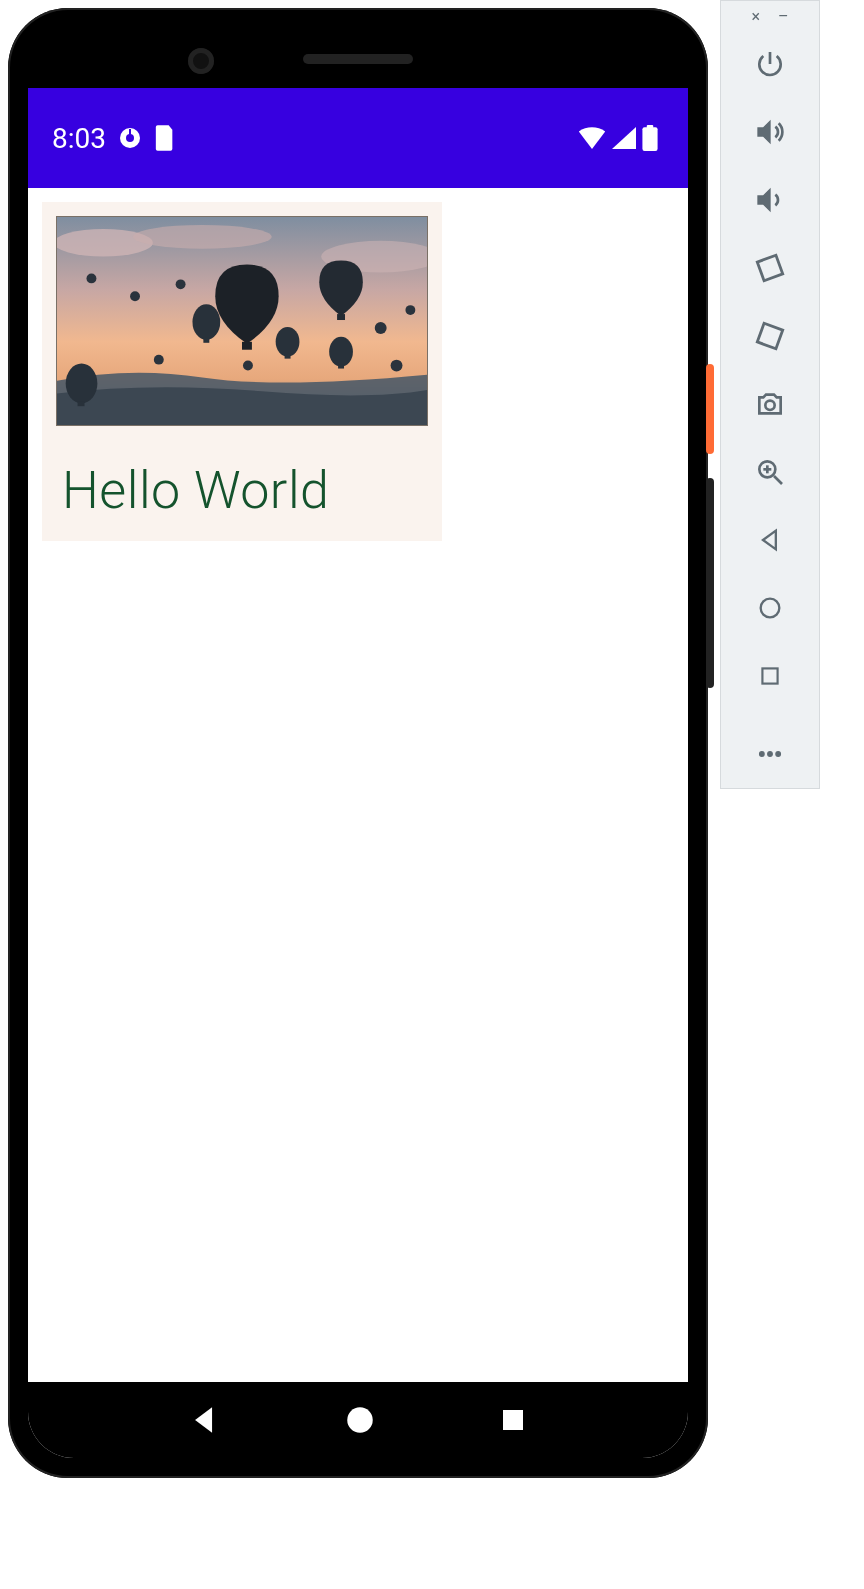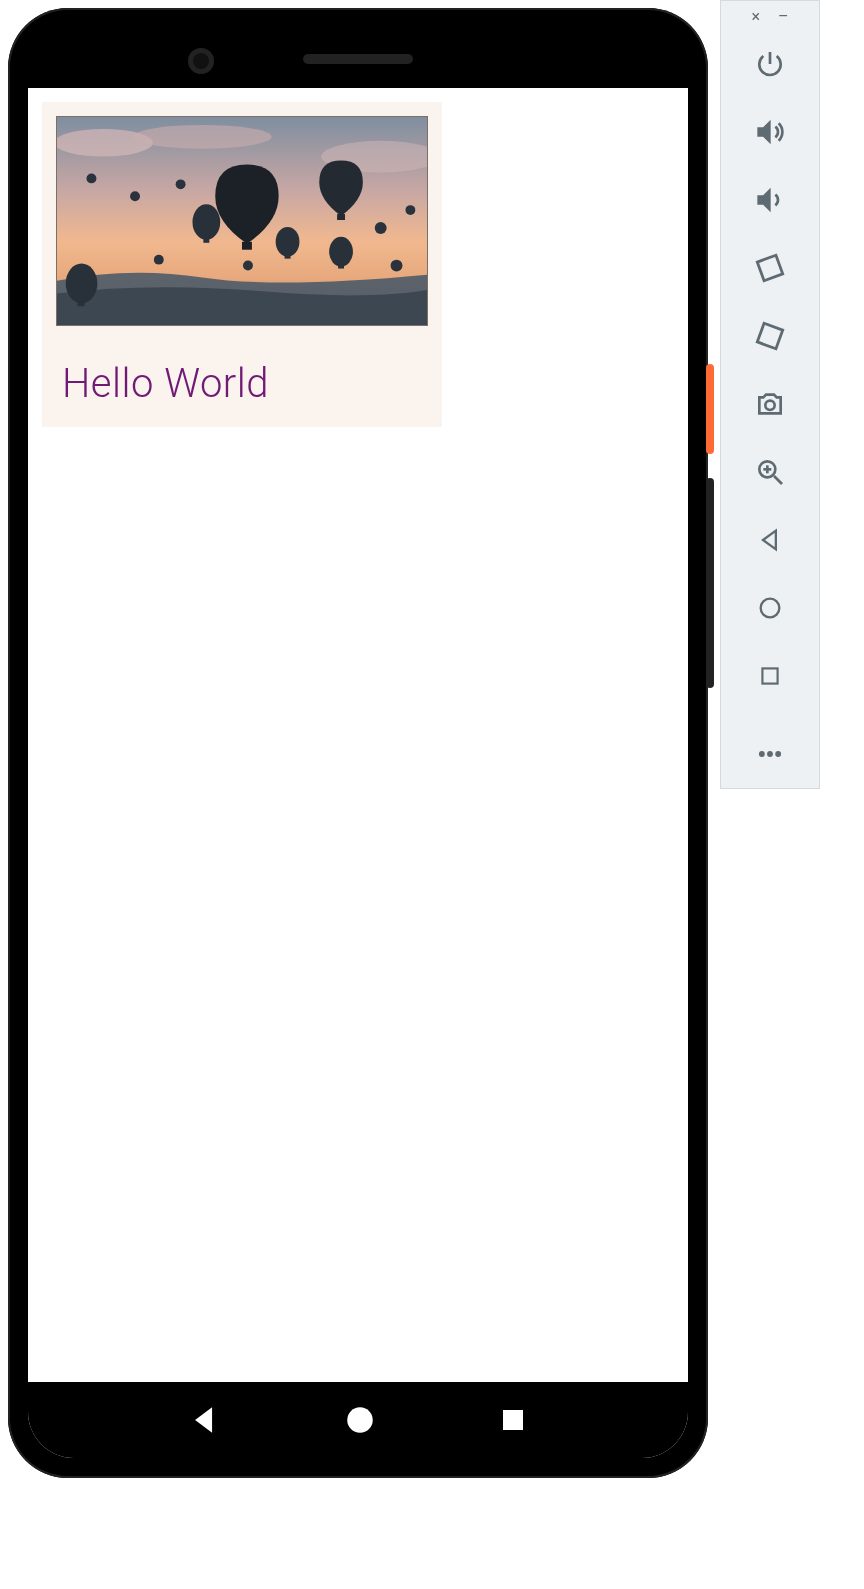--- a/index.html
+++ b/index.html
@@ -103,23 +103,23 @@
     background: #faf3ee;
     padding: 14px 14px 20px 14px;
   }
   .card-img {
     width: 100%;
     height: 210px;
     display: block;
     border: 1px solid #7a7066;
   }
   .card-text {
-    font-size: 40px;
+    font-size: 52px;
     font-weight: 300;
-    color: #701a75;
+    color: #14532d;
     margin-top: 34px;
     margin-left: 6px;
     letter-spacing: 0.5px;
   }
 
   
   .nav-bar {
     height: 76px;
     background: #000;
     display: flex;
@@ -242,20 +242,45 @@
   <div class="side-btn-orange"></div>
   <div class="side-btn-dark"></div>
   <div class="phone-inner">
     <div class="notch-area">
       <div class="camera-dot"></div>
       <div class="speaker"></div>
     </div>
 
     <div class="screen">
 
+      <div class="status-bar">
+        <div class="status-left">
+          <span class="status-time">8:03</span>
+          <svg class="status-icon-svg" width="24" height="24" viewBox="0 0 24 24">
+              <circle cx="12" cy="12" r="10"></circle>
+              <circle cx="12" cy="12" r="4" fill="#3700e0"></circle>
+              <rect x="11" y="3" width="2" height="6" fill="#3700e0"></rect>
+            </svg>
+          <svg class="status-icon-svg" width="22" height="26" viewBox="0 0 24 28">
+              <path d="M4 0h12l4 5v21a2 2 0 0 1-2 2H4a2 2 0 0 1-2-2V2a2 2 0 0 1 2-2z"></path>
+            </svg>
+        </div>
+        <div class="status-right">
+          <svg class="status-icon-svg" width="28" height="22" viewBox="0 0 24 20">
+              <path d="M12 20 L24 4 C17 -1 7 -1 0 4 Z"></path>
+            </svg>
+          <svg class="status-icon-svg" width="24" height="22" viewBox="0 0 24 22">
+              <path d="M0 22 L24 22 L24 0 Z"></path>
+            </svg>
+          <svg class="status-icon-svg" width="16" height="26" viewBox="0 0 14 24">
+              <rect x="0" y="2" width="14" height="22" rx="2"></rect>
+              <rect x="4" y="0" width="6" height="3" rx="1"></rect>
+            </svg>
+        </div>
+      </div>
 
       <div class="app-content">
         <div class="card">
           <svg class="card-img" viewBox="0 0 400 210" preserveAspectRatio="xMidYMid slice" aria-label="hot-air-balloons-sunset">
             <defs>
               <linearGradient id="sky" x1="0" y1="0" x2="0" y2="1">
                 <stop offset="0" stop-color="#7f8ea0"></stop>
                 <stop offset="0.35" stop-color="#c7a7a4"></stop>
                 <stop offset="0.6" stop-color="#f1b88f"></stop>
                 <stop offset="0.78" stop-color="#e7a87c"></stop>

